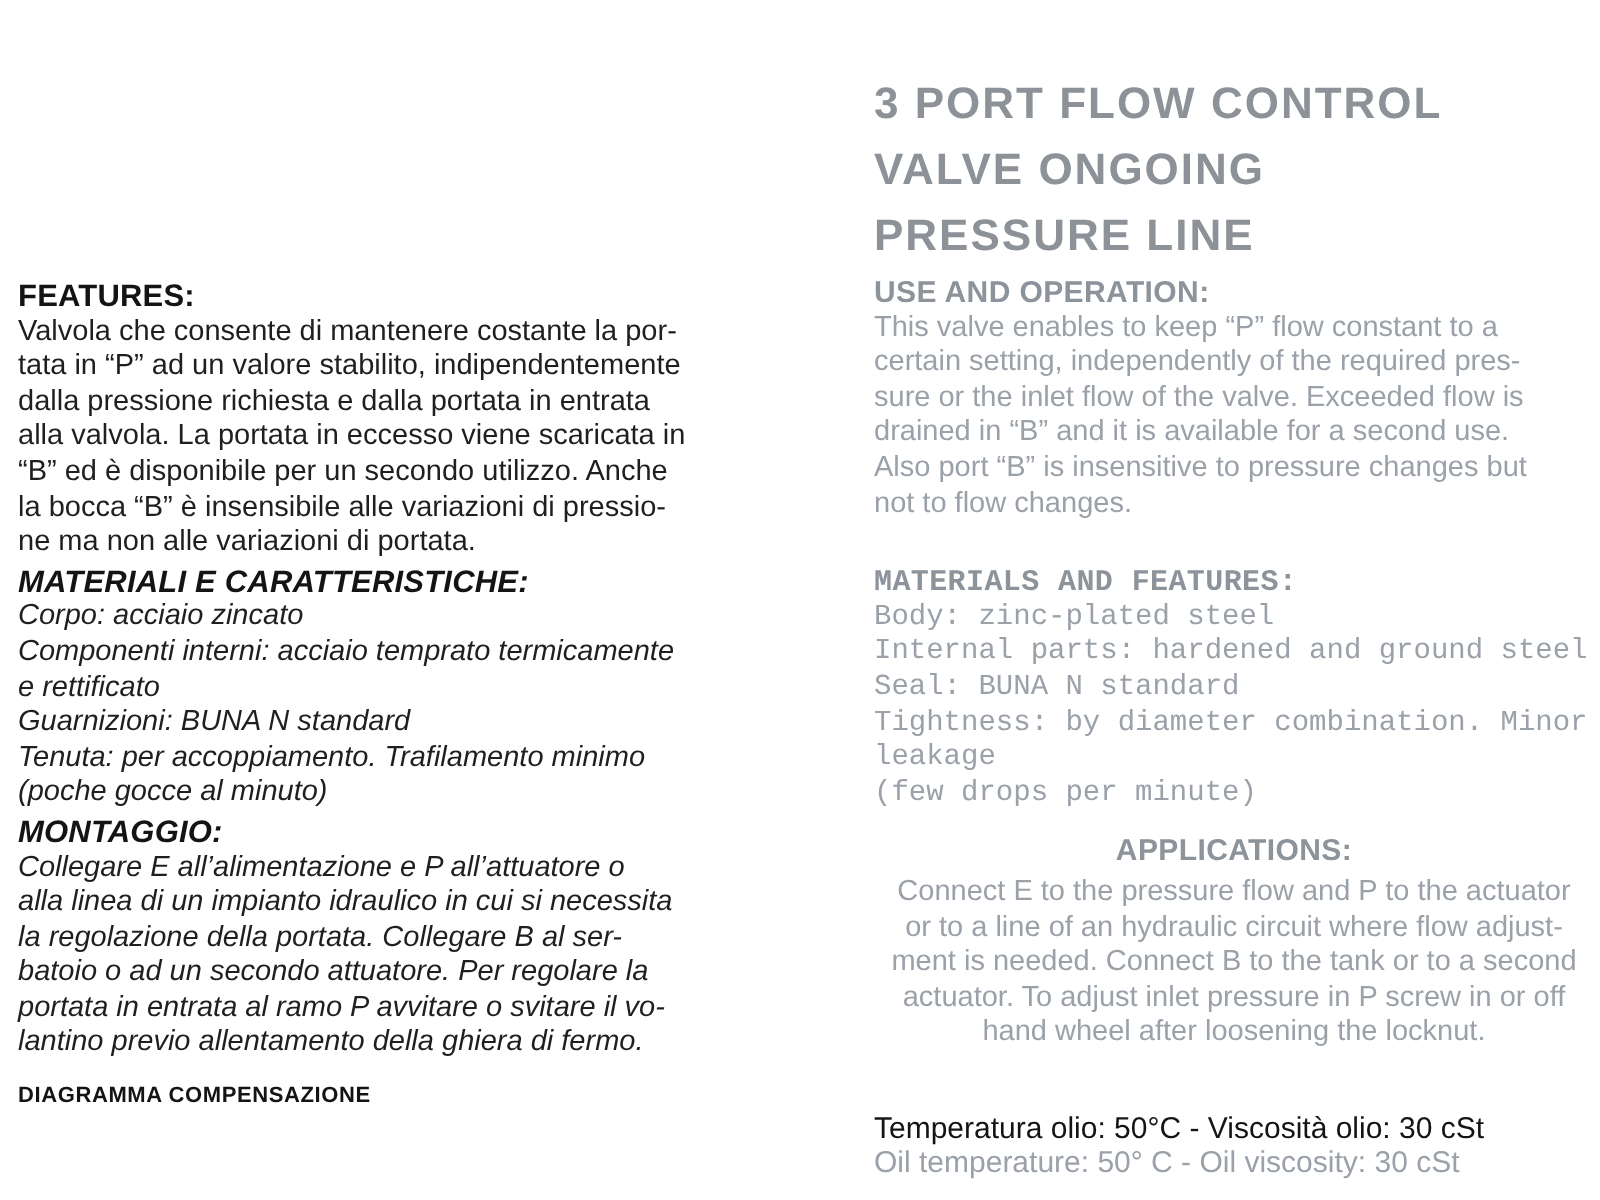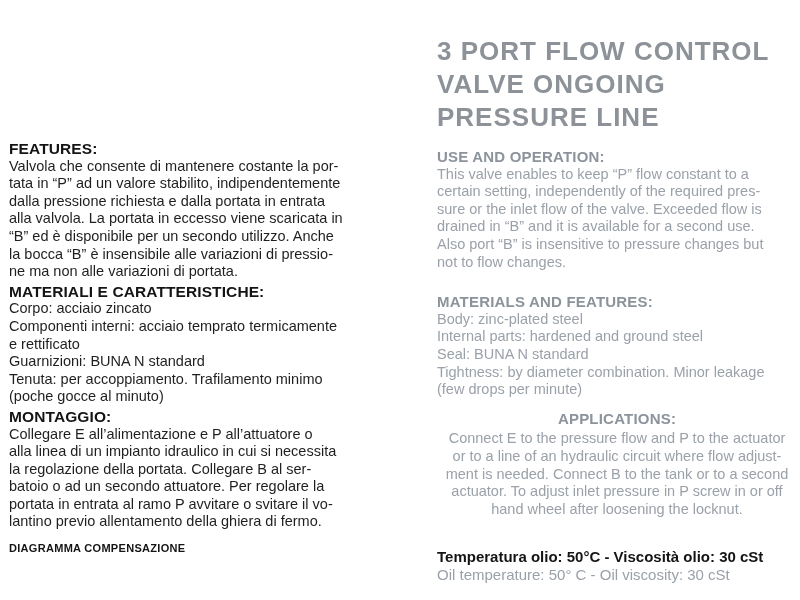--- a/index.html
+++ b/index.html
@@ -15,48 +15,48 @@
   .col-left {
     position: absolute; left: 9px; top: 140px; width: 420px;
     color: var(--dark_text);
     font-size: 14.5px; line-height: 17.6px;
   }
   .col-left .sec-heading {
     font-weight: bold; color: var(--dark_heading);
     font-size: 15.5px; letter-spacing: 0.1px;
   }
   .col-left .sec-body { white-space: pre-line; }
-  .col-left .sec + .sec { margin-top: 2px; }
+  .col-left .sec + .sec { margin-top: 2px; font-style: italic; }
   .caption-block { margin-top: 9px; }
   .caption-primary { font-weight: bold; color: var(--dark_heading); font-size: 11px; letter-spacing: 0.3px; }
   .caption-secondary { color: var(--light_text); font-size: 15px; letter-spacing: 0.3px; }
 
   
   .col-right {
     position: absolute; left: 437px; top: 35px; width: 360px;
     color: var(--light_text);
     font-size: 14.5px; line-height: 17.6px;
   }
   .page-title {
     color: var(--title_gray);
-    font-size: 26px; line-height: 33px;
+    font-size: 22px; line-height: 33px;
     font-weight: bold; letter-spacing: 1px;
     white-space: pre-line;
-    margin-bottom: 14px;
+    margin-bottom: 4px;
   }
   .col-right .sec-heading {
     font-weight: bold; color: var(--light_heading);
     font-size: 15px; letter-spacing: 0.2px;
   }
   .col-right .sec-body { white-space: pre-line; }
-  .sec-materials { margin-top: 22px; }
+  .sec-materials { margin-top: 22px; font-family: Liberation Mono, monospace; }
   .sec-applications { margin-top: 11px; text-align: center; }
   .sec-applications .sec-heading { margin-bottom: 3px; }
   .spec-block { margin-top: 30px; }
-  .spec-it { font-weight: bold; color: var(--dark_heading); font-size: 15px; }
+  .spec-it { font-weight: normal; color: var(--dark_heading); font-size: 15px; }
   .spec-en { color: var(--light_text); font-size: 15px; }
 </style>
 </head>
 <body>
 
 <div class="page">
 
   <div class="col-left">
 
     <div class="sec">

